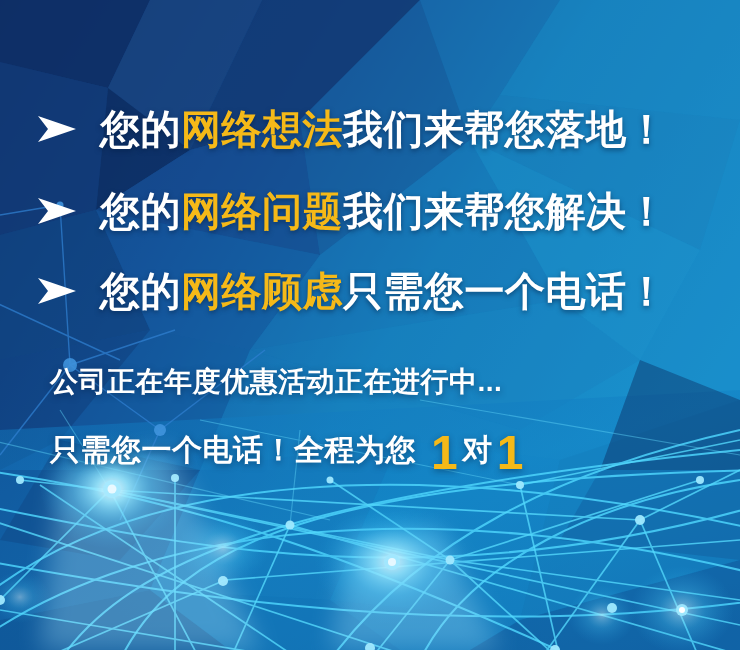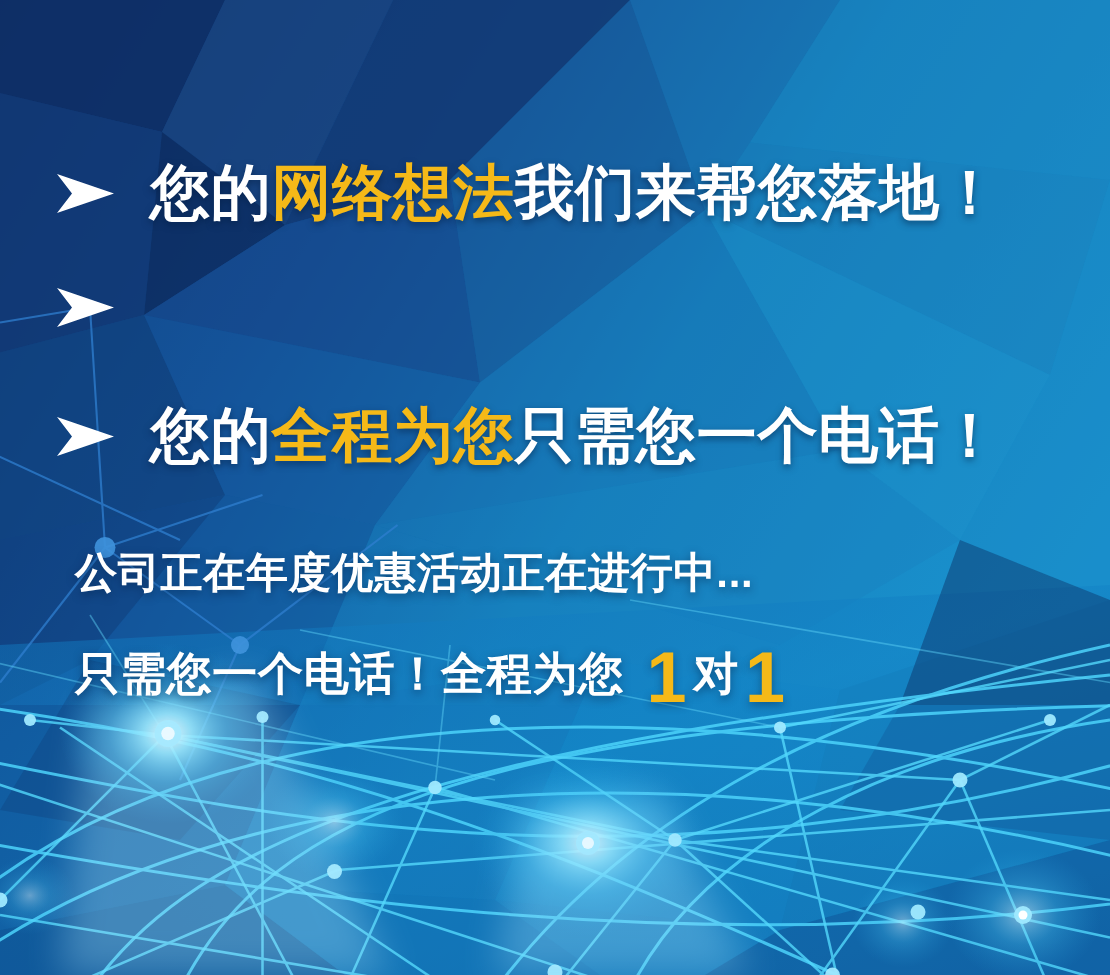--- a/index.html
+++ b/index.html
@@ -302,27 +302,28 @@
       <svg class="arrow-icon" viewBox="0 0 44 40">
         <polygon points="4,7 42,20 4,33 14,20" fill="#ffffff"></polygon>
       </svg>
       <div class="headline"><span>您的</span><span class="hl">网络想法</span><span>我们来帮您落地！</span></div>
     </div>
 
     <div class="bullet-row r1">
       <svg class="arrow-icon" viewBox="0 0 44 40">
         <polygon points="4,7 42,20 4,33 14,20" fill="#ffffff"></polygon>
       </svg>
+      <div class="headline"><span>您的</span><span class="hl">网络问题</span><span>我们来帮您解决！</span></div>
     </div>
 
     <div class="bullet-row r2">
       <svg class="arrow-icon" viewBox="0 0 44 40">
         <polygon points="4,7 42,20 4,33 14,20" fill="#ffffff"></polygon>
       </svg>
-      <div class="headline"><span>您的</span><span class="hl">全程为您</span><span>只需您一个电话！</span></div>
+      <div class="headline"><span>您的</span><span class="hl">网络顾虑</span><span>只需您一个电话！</span></div>
     </div>
 
     <div class="promo p0">公司正在年度优惠活动正在进行中...</div>
 
     <div class="promo p1">
       <span class="seg">只需您一个电话！全程为您</span>
       <span class="gap"></span>
       <span class="bignum">1</span>
       <span class="seg">对</span>
       <span class="bignum">1</span>

